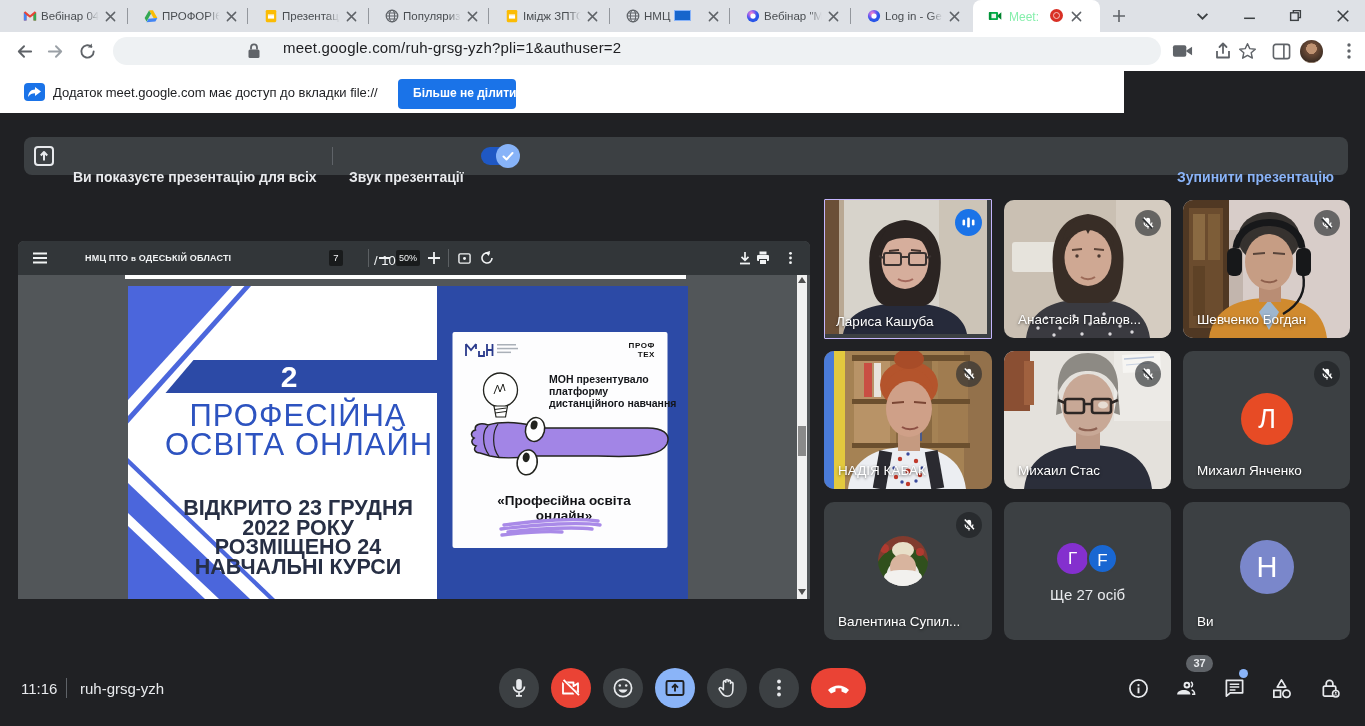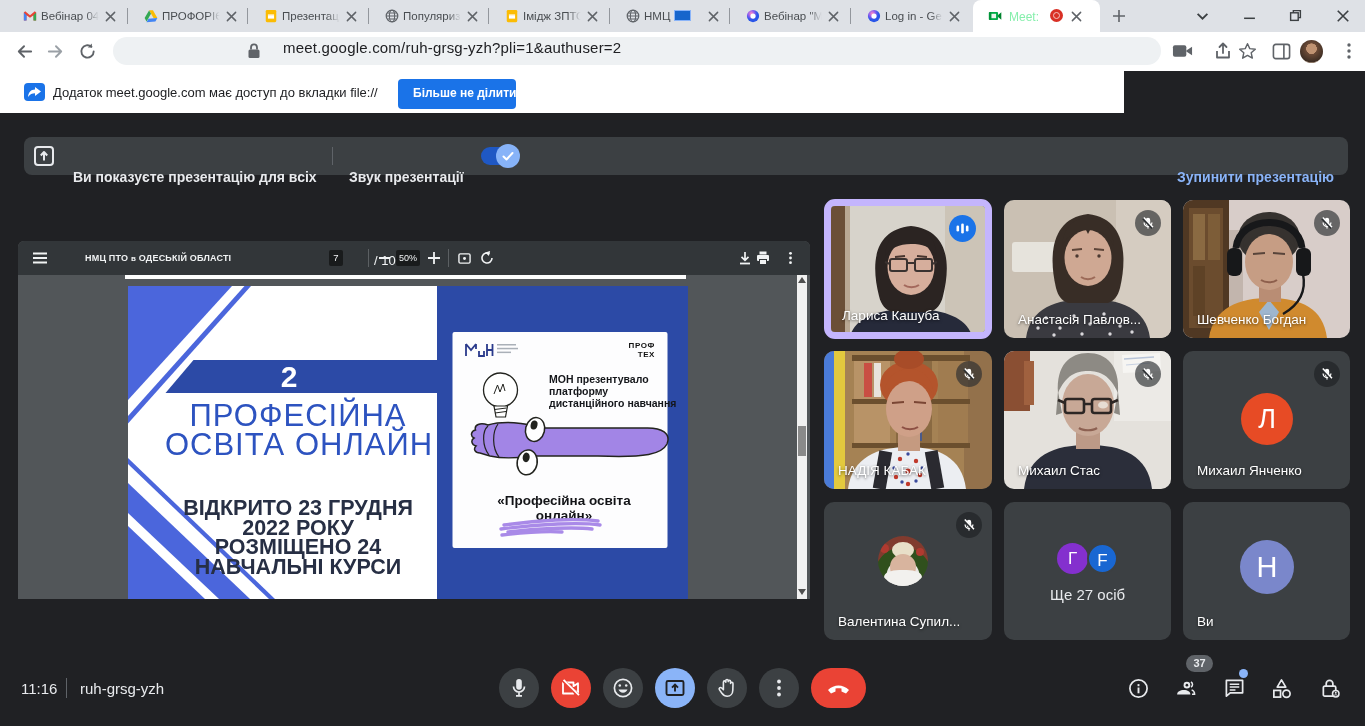--- a/index.html
+++ b/index.html
@@ -399,21 +399,21 @@
       <defs>
         <g id="micoffico">
             <path d="M8 2.8 A2.2 2.2 0 0 1 10.2 5 L10.2 8.4 A2.2 2.2 0 0 1 8 10.6 A2.2 2.2 0 0 1 5.8 8.4 L5.8 5 A2.2 2.2 0 0 1 8 2.8 Z" fill="#fff"></path>
             <path d="M4.1 7.6 A3.9 3.9 0 0 0 11.9 7.6 M8 11.5 L8 13.4" stroke="#fff" stroke-width="1.3" fill="none"></path>
             <path d="M3.2 3.4 L12.4 13" stroke="#2a2d30" stroke-width="2.6"></path>
             <path d="M3.8 2.6 L13 12.2" stroke="#fff" stroke-width="1.5"></path>
           </g>
       </defs>
     </svg>
 
-    <div class="tile" style="left:824px;top:199px;height:140px;border:7px solid #c4b5fd;border-radius:11px;">
+    <div class="tile" style="left:824px;top:199px;height:140px;border:1px solid #c4b5fd;border-radius:1px;">
       <svg width="162" height="134" viewBox="0 0 162 134" preserveAspectRatio="none">
         <rect width="162" height="134" fill="#d7d3cb"></rect>
         <rect x="114" y="0" width="48" height="134" fill="#ccc4b7"></rect>
         <rect x="0" y="0" width="14" height="134" fill="#6b4f37"></rect>
         <rect x="14" y="0" width="5" height="134" fill="#b9a893"></rect>
         <path d="M18 134 C22 112 46 103 80 103 C114 103 138 112 142 134 Z" fill="#262a3a"></path>
         <rect x="68" y="84" width="24" height="22" fill="#c89c8a"></rect>
         <path d="M48 90 C40 58 42 24 80 20 C118 24 120 58 112 90 C110 99 105 104 99 106 L61 106 C55 104 50 99 48 90 Z" fill="#2b2422"></path>
         <ellipse cx="80" cy="61" rx="23.5" ry="28" fill="#d6ae9c"></ellipse>
         <path d="M54 50 C56 28 68 22 80 22 C94 22 104 30 106 50 C98 40 92 38 80 38 C68 38 60 42 54 50 Z" fill="#2b2422"></path>

